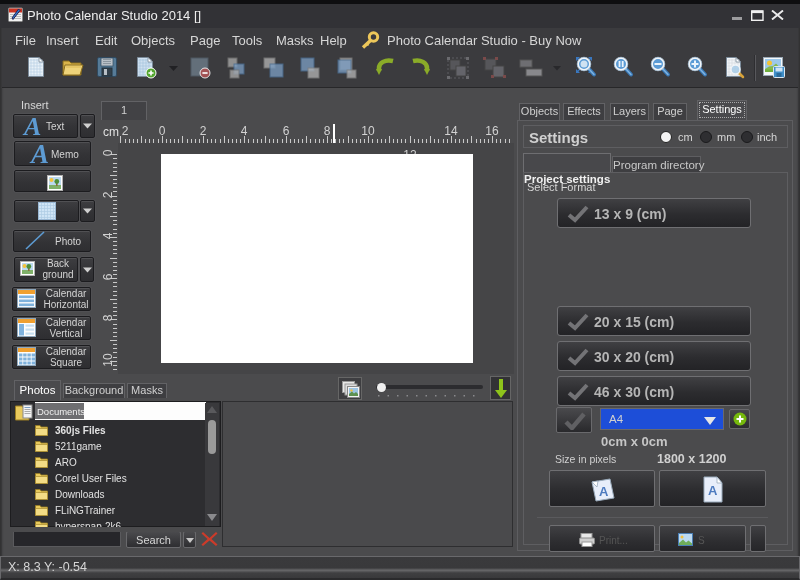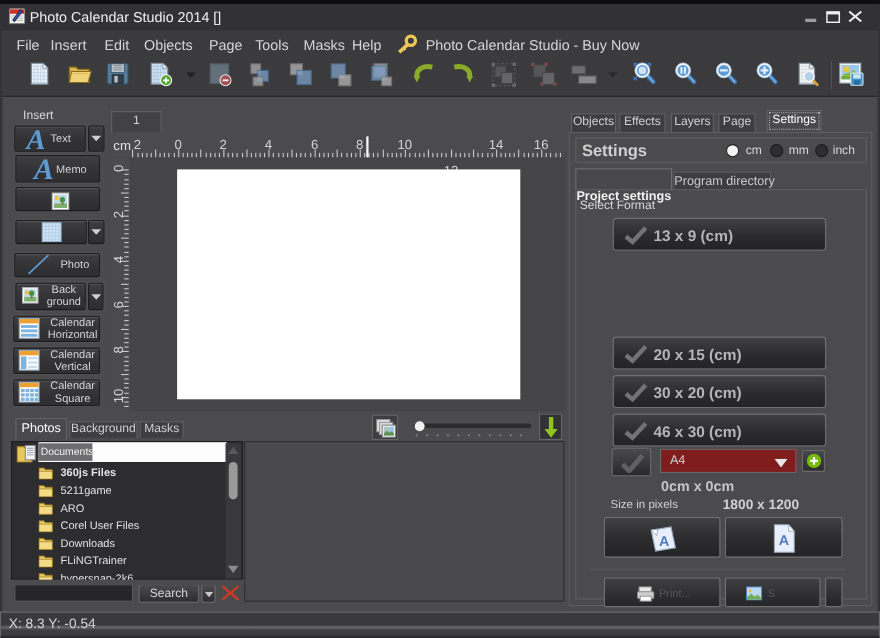--- a/index.html
+++ b/index.html
@@ -543,21 +543,21 @@
         <path d="M2 10 L8 15 L20 2" stroke="#737376" stroke-width="4" fill="none"></path>
       </svg>
       <span class="ftxt">46 x 30 (cm)</span>
     </div>
 
   <div class="abs" style="left:556px;top:407px;width:36px;height:26px;background:linear-gradient(180deg,#4a4a4d,#29292c);border:1px solid #69696c;border-radius:2px;">
     <svg style="position:absolute;left:6px;top:4px;" width="24" height="18" viewBox="0 0 24 18">
         <path d="M3 10 L9 16 L21 2" stroke="#606063" stroke-width="4.5" fill="none"></path>
       </svg>
   </div>
-  <div class="abs" style="left:600px;top:408px;width:124px;height:22px;background:#7f1d1d;border:1px solid #69696c;">
+  <div class="abs" style="left:600px;top:408px;width:124px;height:22px;background:#1d4ed8;border:1px solid #69696c;">
     <span class="abs" style="left:8px;top:4px;color:#d0d0d0;font-size:11.5px;">A4</span>
     <svg class="abs" style="left:103px;top:8px;" width="12" height="8" viewBox="0 0 12 8">
         <path d="M0 0 L12 0 L6 8 Z" fill="#e6e6e6"></path>
       </svg>
   </div>
   <div class="abs" style="left:729px;top:409px;width:21px;height:20px;background:linear-gradient(180deg,#48484b,#2c2c2f);border:1px solid #69696c;border-radius:2px;">
     <svg class="abs" style="left:3px;top:2px;" width="14" height="14" viewBox="0 0 14 14">
         <circle cx="7" cy="7" r="6.5" fill="#76b90d"></circle>
         <path d="M7 3.5 V10.5 M3.5 7 H10.5" stroke="#fff" stroke-width="2"></path>
       </svg>

